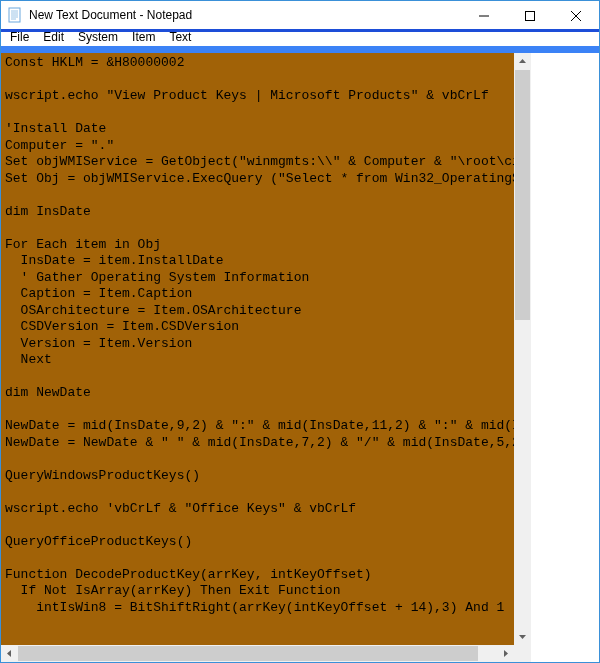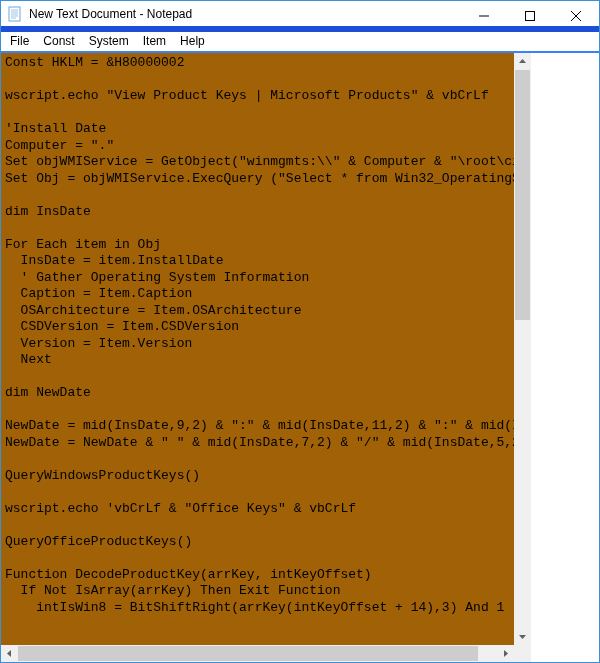--- a/index.html
+++ b/index.html
@@ -11,21 +11,21 @@
     height: 663px;
     overflow: hidden;
     border: 1px solid #3a90d8;
   }
   .titlebar {
     height: 31px;
     background: #fff;
     display: flex;
     align-items: center;
     padding-left: 6px;
-    border-bottom: 6px solid #1d4ed8;
+    border-bottom: 3px solid #1d4ed8;
   }
   .titlebar .app-icon {
     width: 16px; height: 16px;
     margin-right: 6px;
     display: inline-flex;
     align-items: center;
     justify-content: center;
   }
   .titlebar .title {
     font-size: 12px;
@@ -39,25 +39,25 @@
     height: 30px;
     display: flex;
     align-items: center;
     justify-content: center;
     color: #222;
   }
   .win-btn svg { display: block; }
   .menubar {
     height: 21px;
     display: flex;
-    align-items: flex-start;
+    align-items: flex-end;
     padding: 0 2px;
     font-size: 12px;
     background: #fff;
-    border-bottom: 2px solid #3b82f6;
+    border-bottom: 7px solid #3b82f6;
   }
   .menu-item {
     padding: 2px 7px;
     color: #000;
   }
   .editor-wrap {
     position: relative;
     width: 530px;
     height: 609px;
     background: #a16207;
@@ -161,24 +161,24 @@
       <svg width="10" height="10" viewBox="0 0 10 10">
           <line x1="0" y1="0" x2="10" y2="10" stroke="#000" stroke-width="1"></line>
           <line x1="10" y1="0" x2="0" y2="10" stroke="#000" stroke-width="1"></line>
         </svg>
     </div>
   </div>
 </div>
 
 <div class="menubar">
   <div class="menu-item">File</div>
-  <div class="menu-item">Const</div>
+  <div class="menu-item">Edit</div>
   <div class="menu-item">System</div>
   <div class="menu-item">Item</div>
-  <div class="menu-item">Help</div>
+  <div class="menu-item">Text</div>
 </div>
 
 <div class="editor-wrap">
   <div class="editor">Const HKLM = &amp;H80000002
 
 wscript.echo "View Product Keys | Microsoft Products" &amp; vbCrLf
 
 'Install Date
 Computer = "."
 Set objWMIService = GetObject("winmgmts:\\" &amp; Computer &amp; "\root\cimv2")

